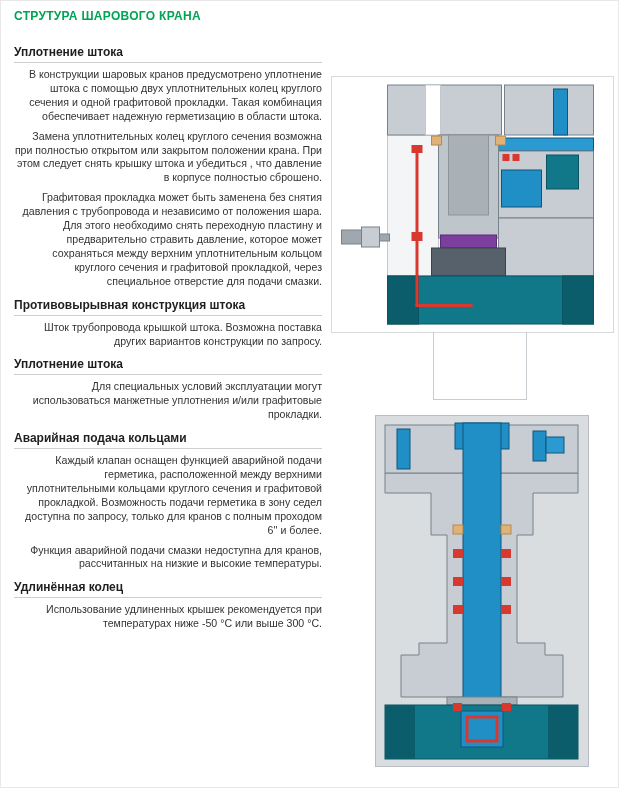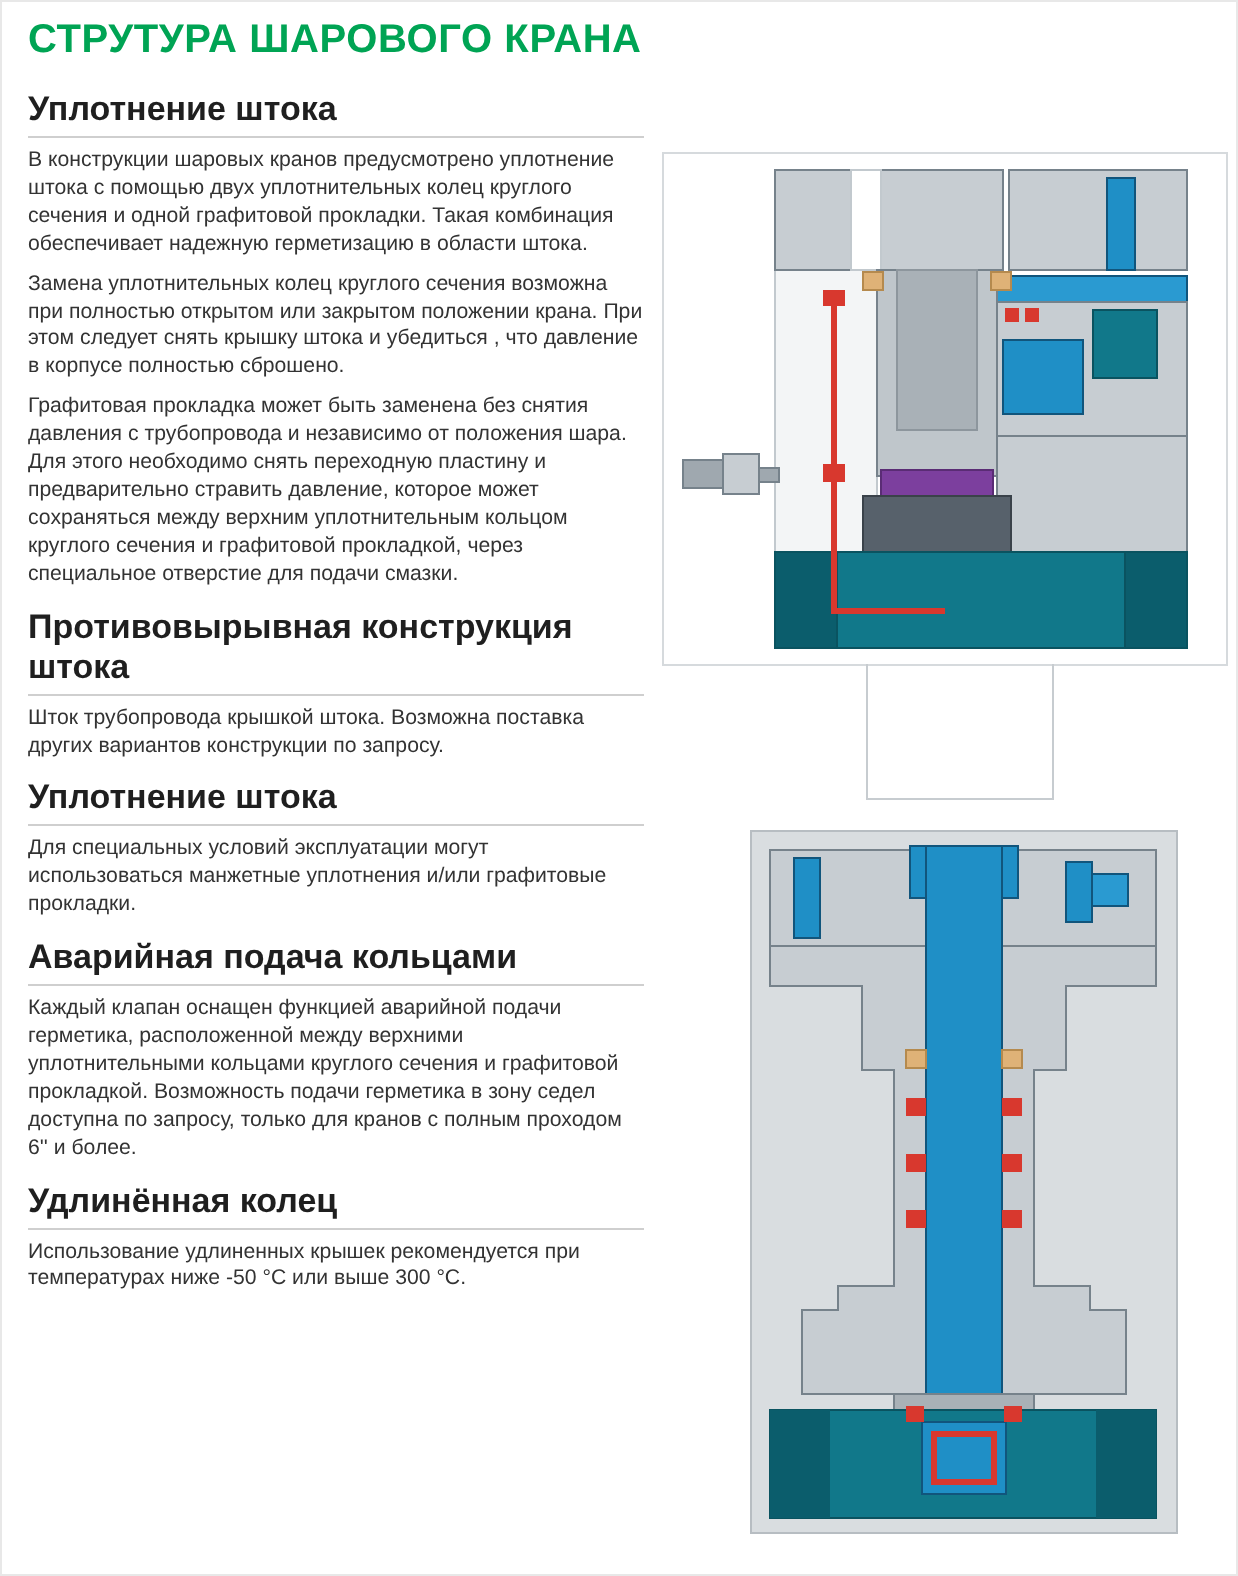--- a/index.html
+++ b/index.html
@@ -3,32 +3,32 @@
 <meta charset="utf-8">
 <style>
   html,body{margin:0;padding:0;background:#ffffff;}
   .page{
     position:relative;width:619px;height:788px;background:#ffffff;
     font-family:"Liberation Sans", sans-serif;overflow:hidden;
     border:1px solid #e8e8e8;box-sizing:border-box;
   }
   .page-title{
     position:absolute;left:13px;top:8px;
-    font-size:20px;font-weight:bold;letter-spacing:.3px;
+    font-size:12px;font-weight:bold;letter-spacing:.3px;
     color:#00A454;
   }
   .text-col{position:absolute;left:13px;top:44px;width:308px;}
   .section h3{
-    font-size:17px;font-weight:bold;color:#1f1f1f;
+    font-size:12px;font-weight:bold;color:#1f1f1f;
     margin:9px 0 5px 0;padding-bottom:3px;border-bottom:1px solid #cfcfcf;
   }
   .section:first-child h3{margin-top:0;}
   .section p{
     font-size:10.6px;line-height:13.9px;color:#333333;
-    margin:0 0 6px 0;text-align:left;
+    margin:0 0 6px 0;text-align:right;
   }
   .fig-top{
     position:absolute;left:330px;top:75px;width:283px;height:257px;
     border:1px solid #d6dadd;background:#ffffff;box-sizing:border-box;
   }
   .callout{
     position:absolute;left:432px;top:331px;width:92px;height:67px;
     border-left:1px solid #c7ccd0;border-right:1px solid #c7ccd0;
     border-bottom:1px solid #c7ccd0;
   }
@@ -59,20 +59,21 @@
     </section>
 
     <section class="section">
       <h3>Уплотнение штока</h3>
       <p>Для специальных условий эксплуатации могут использоваться манжетные уплотнения и/или графитовые прокладки.</p>
     </section>
 
     <section class="section">
       <h3>Аварийная подача кольцами</h3>
       <p>Каждый клапан оснащен функцией аварийной подачи герметика, расположенной между верхними уплотнительными кольцами круглого сечения и графитовой прокладкой. Возможность подачи герметика в зону седел доступна по запросу, только для кранов с полным проходом 6'' и более.</p>
+      <p>Функция аварийной подачи смазки недоступна для кранов, рассчитанных на низкие и высокие температуры.</p>
     </section>
 
     <section class="section">
       <h3>Удлинённая колец</h3>
       <p>Использование удлиненных крышек рекомендуется при температурах ниже -50 °C или выше 300 °C.</p>
     </section>
 
   </div>
 
   <div class="fig-top">

